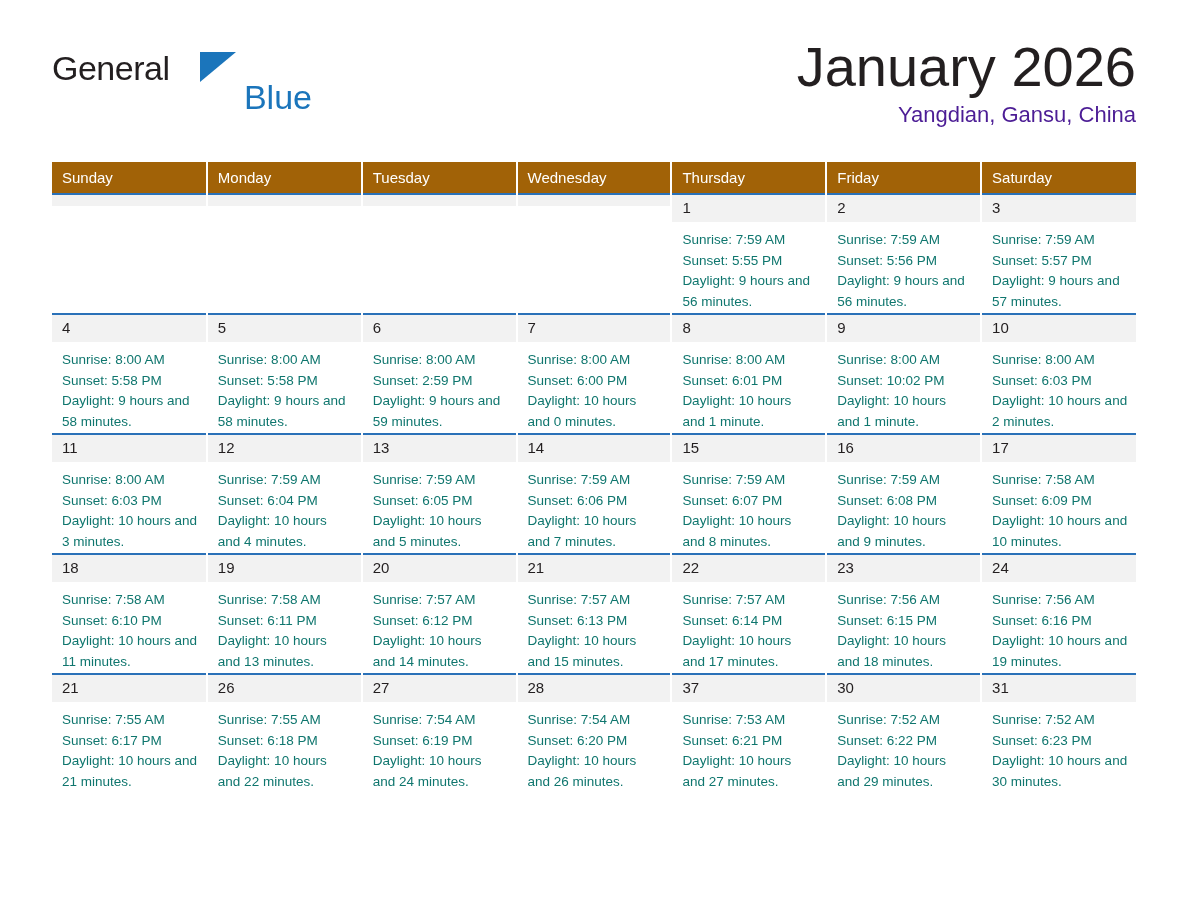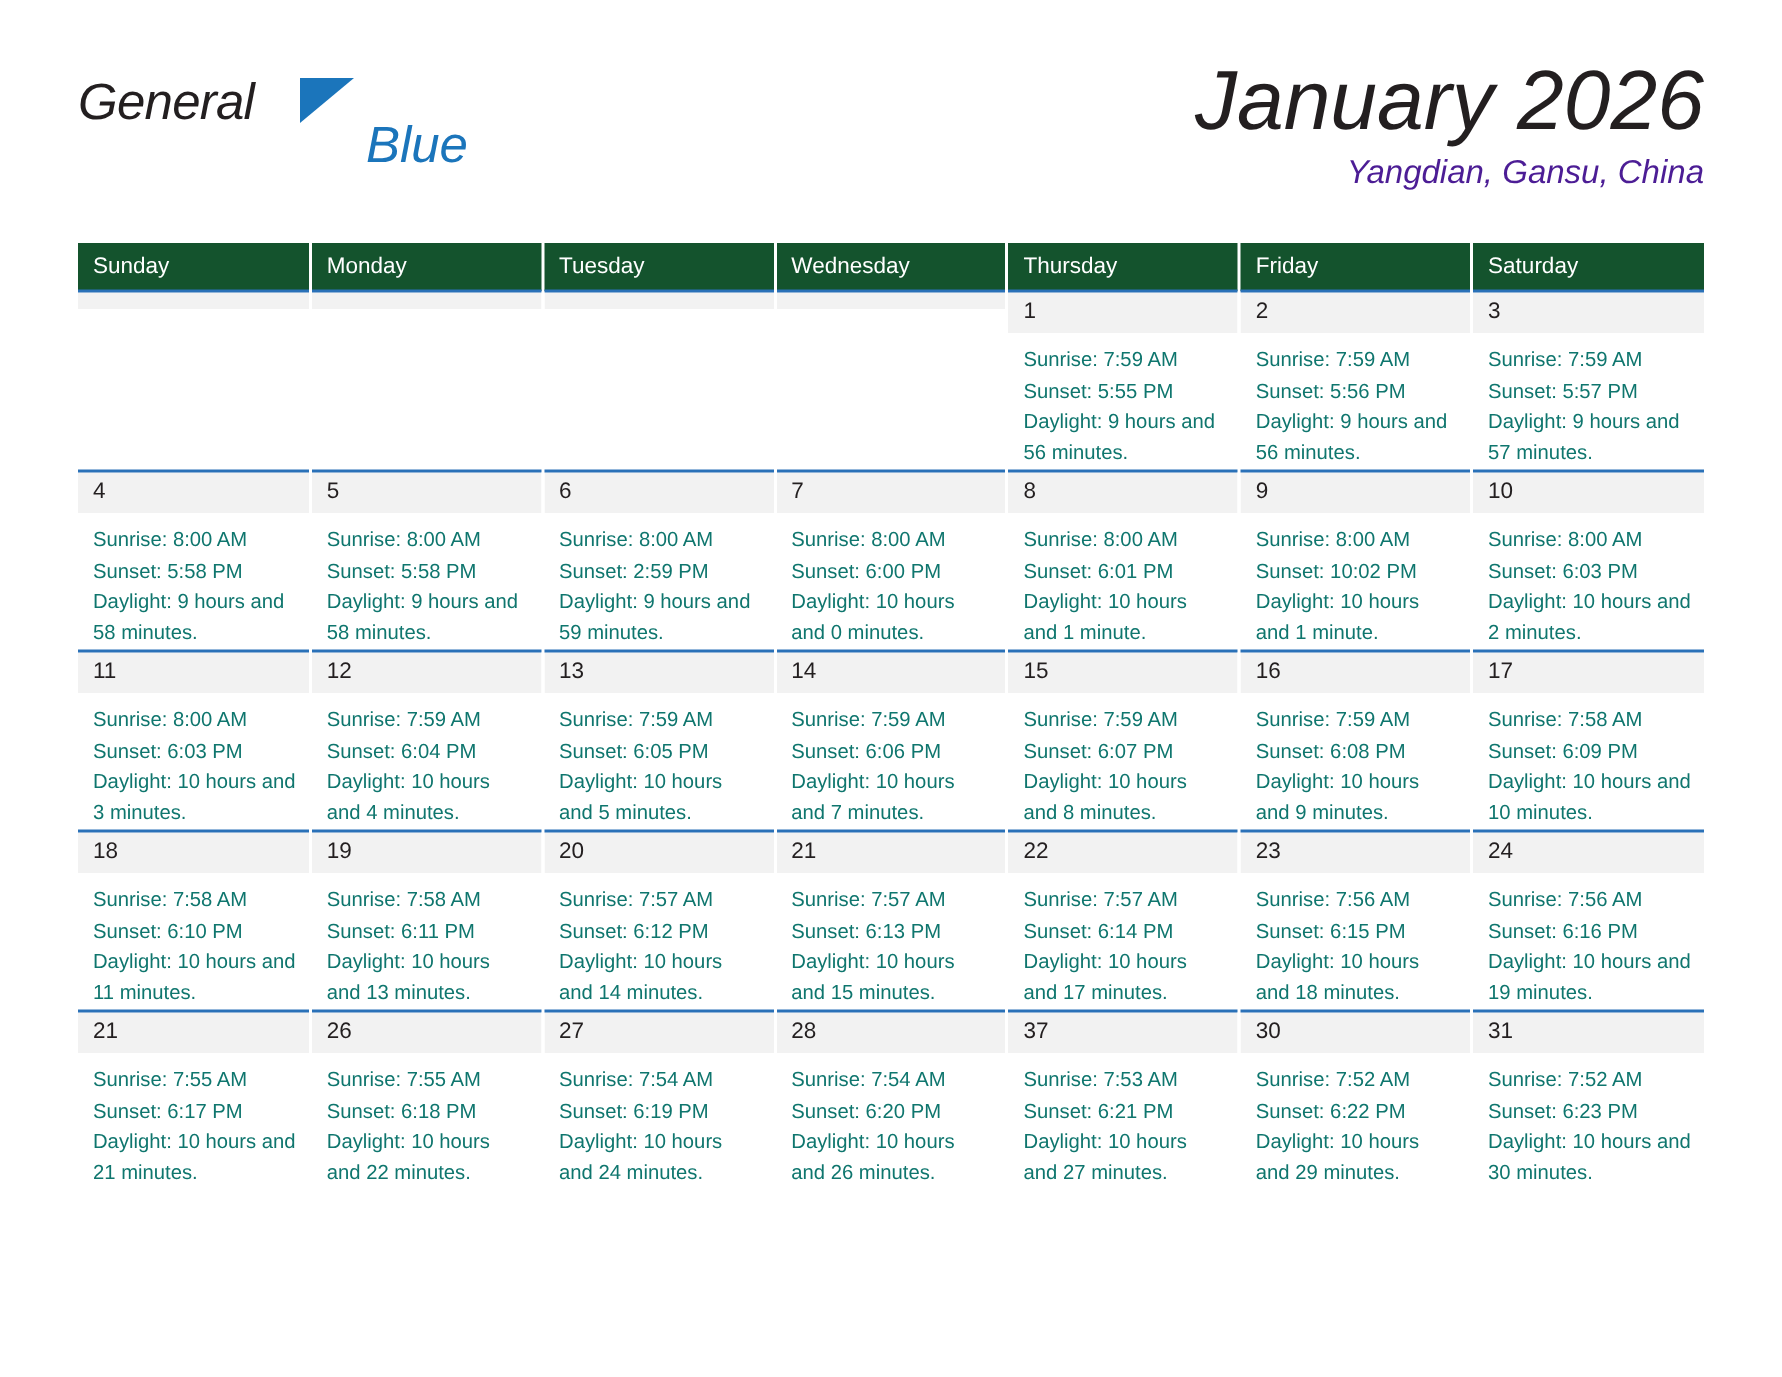--- a/index.html
+++ b/index.html
@@ -19,21 +19,20 @@
     padding: 40px 52px 0 52px;
     box-sizing: border-box;
     width: 1188px;
   }
   
   .header {
     display: flex;
     align-items: flex-start;
     justify-content: space-between;
     height: 104px;
-    font-style: italic;
   }
   .logo {
     position: relative;
     width: 260px;
     padding-top: 10px;
   }
   .logo-general {
     font-size: 34px;
     letter-spacing: -0.5px;
     color: #231f20;
@@ -77,21 +76,21 @@
     margin-top: 10px;
   }
   
   .calendar {
     margin-top: 18px;
     width: 1084px;
     border-collapse: collapse;
     table-layout: fixed;
   }
   .calendar th {
-    background: #14532d;
+    background: #a16207;
     color: #ffffff;
     font-weight: normal;
     font-size: 15px;
     text-align: left;
     padding: 7px 0 7px 10px;
     height: 15px;
     border-right: 2px solid #ffffff;
   }
   .calendar th:last-child { border-right: none; }
   .calendar td {

